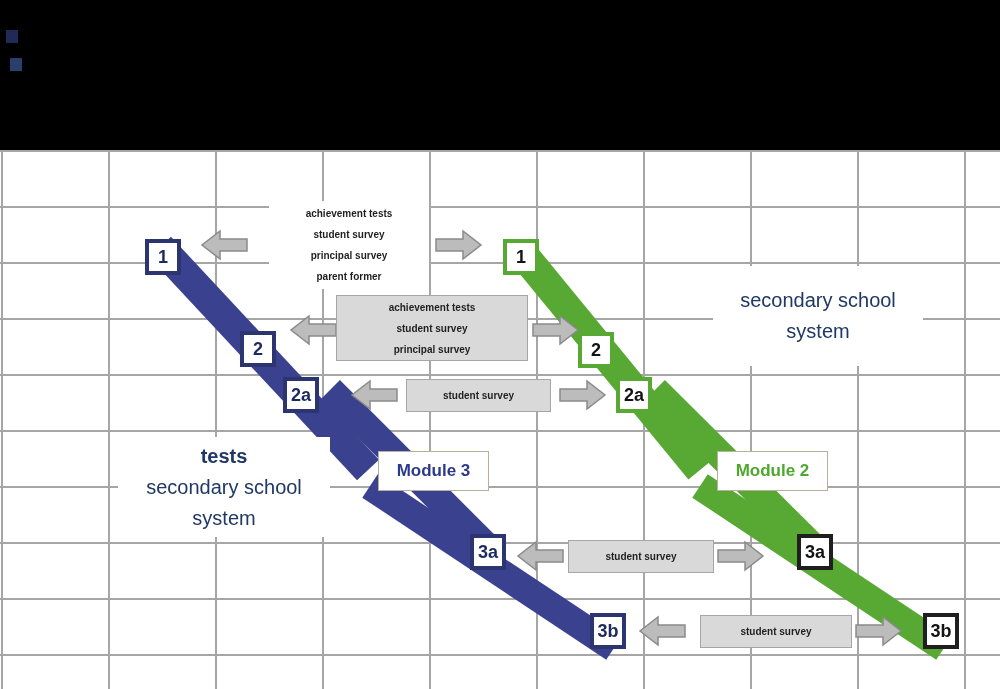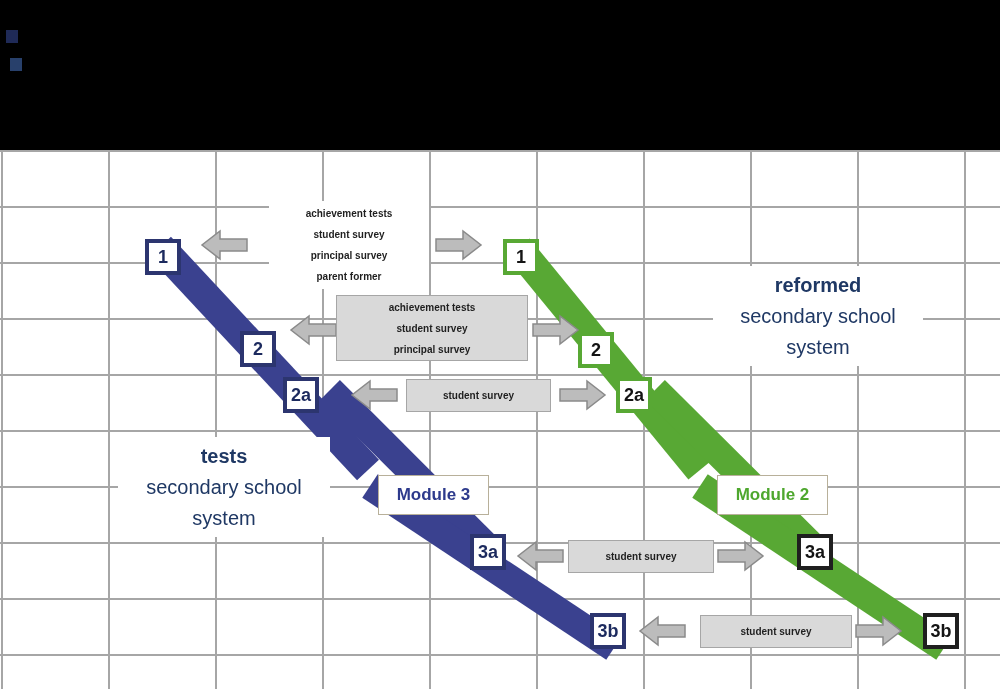--- a/index.html
+++ b/index.html
@@ -19,21 +19,21 @@
            display:flex;flex-direction:column;align-items:center;justify-content:center;
            font-weight:bold;font-size:10px;color:#1f1f1f;line-height:21px;text-align:center;z-index:5;}
   .callout.plain{background:#fff;border:none;}
 
   .system-title{position:absolute;background:#fff;color:#1f3864;font-size:20px;line-height:31px;
                 text-align:center;display:flex;flex-direction:column;justify-content:center;z-index:5;}
   .system-title .b{font-weight:bold;}
 
   .module{position:absolute;background:#fff;border:1px solid #b8b09a;box-sizing:border-box;
           display:flex;align-items:center;justify-content:center;font-weight:bold;
-          font-size:17px;z-index:5;margin-top:24px;}
+          font-size:17px;z-index:5;}
   .module.blue{color:#2d3a8c;}
   .module.green{color:#4ea72e;}
 </style>
 </head>
 <body>
 
 <div class="stage">
 
   <svg class="layer" width="1000" height="689" viewBox="0 0 1000 689">
 
@@ -115,21 +115,20 @@
   <div class="callout" style="left:700px;top:615px;width:152px;height:33px;">
     <span>student survey</span>
   </div>
 
   <div class="system-title" style="left:118px;top:437px;width:212px;height:100px;">
     <span class="b">tests</span>
     <span>secondary school</span>
     <span>system</span>
   </div>
   <div class="system-title" style="left:713px;top:266px;width:210px;height:100px;">
-    <span class="b">reformed</span>
     <span>secondary school</span>
     <span>system</span>
   </div>
 
   <div class="module blue" style="left:378px;top:451px;width:111px;height:40px;">Module 3</div>
   <div class="module green" style="left:717px;top:451px;width:111px;height:40px;">Module 2</div>
 
   <div class="node blue" style="left:145px;top:239px;">1</div>
   <div class="node blue" style="left:240px;top:331px;">2</div>
   <div class="node blue" style="left:283px;top:377px;">2a</div>

